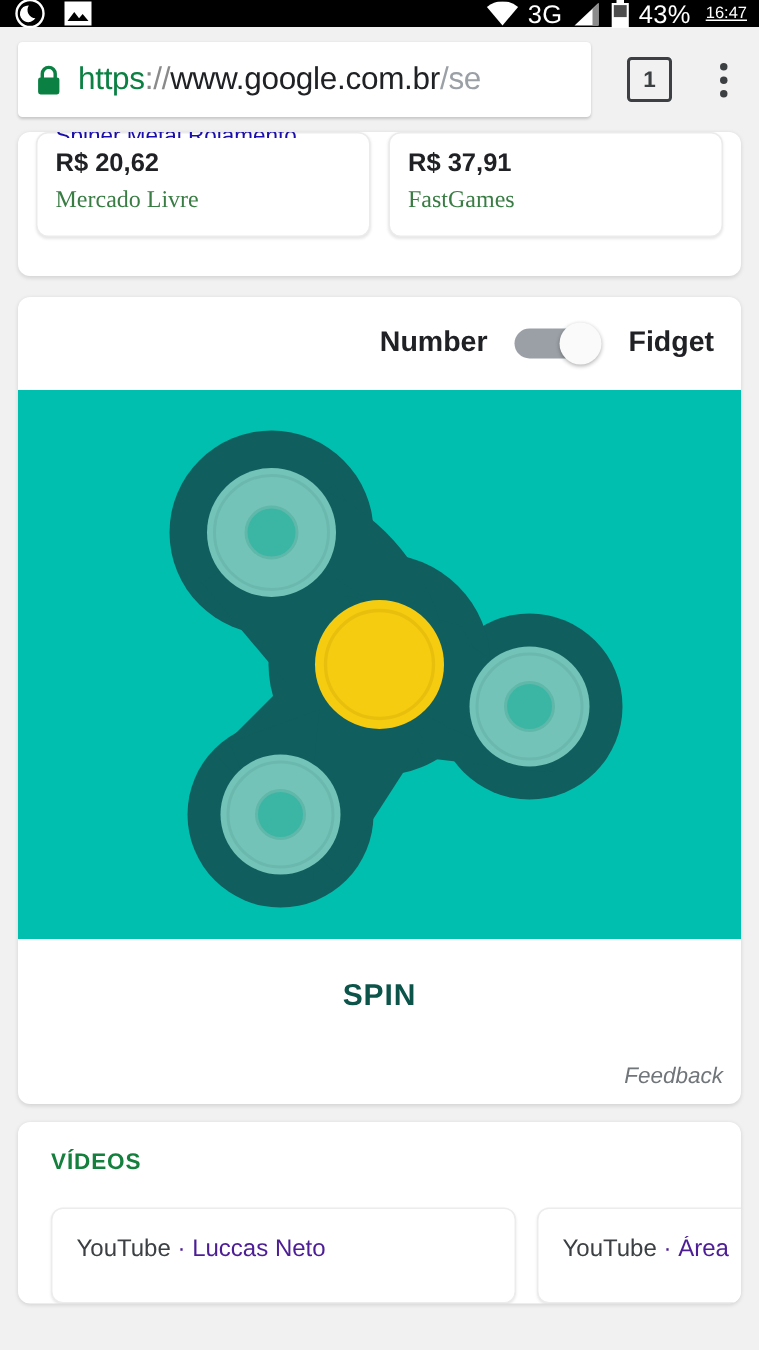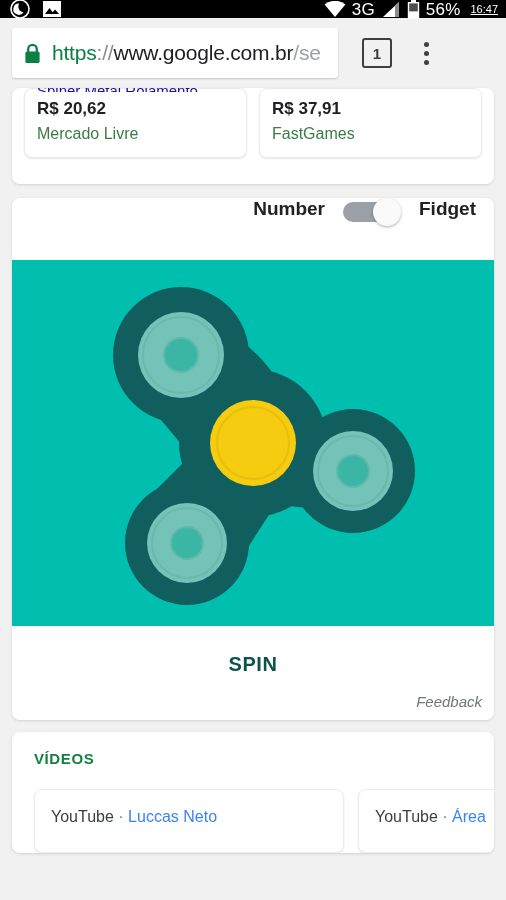--- a/index.html
+++ b/index.html
@@ -27,21 +27,21 @@
 
   
   .toolbar {
     height: 70px; width: 100%;
     background: #f1f1f1;
     display: flex; align-items: center;
     padding: 0 6px 0 12px;
   }
   .omnibox {
     flex: 0 0 auto;
-    width: 326px; height: 50px;
+    width: 382px; height: 50px;
     background: #fff;
     border-radius: 3px;
     display: flex; align-items: center;
     padding: 4px 12px;
     box-shadow: 0 1px 2px rgba(0,0,0,.18);
     overflow: hidden;
   }
   .lock-icon { flex: 0 0 auto; margin-right: 11px; }
   .url {
     font-size: 21px; white-space: nowrap; overflow: hidden;
@@ -87,26 +87,26 @@
     border-radius: 8px;
     box-shadow: 0 1px 2px rgba(0,0,0,.10);
     padding: 2px 12px 14px 12px;
   }
   .shop-title {
     color: #1a0dab; font-size: 15px; line-height: 17px;
     white-space: nowrap; overflow: hidden; text-overflow: ellipsis;
     margin-top: -9px; height: 10px;
   }
   .shop-price { font-size: 17px; font-weight: 700; color: #202124; margin-top: 7px; }
-  .shop-merchant { font-size: 16px; color: #3a7d44; margin-top: 6px; }
+  .shop-merchant { font-size: 16px; color: #3a7d44; margin-top: 6px; font-family: Liberation Serif, serif; }
 
   
   .widget { padding: 0; overflow: hidden; }
   .widget-head {
-    height: 62px; display: flex; align-items: flex-start;
+    height: 62px; display: flex; align-items: center;
     justify-content: flex-end; padding: 0 18px 0 16px; gap: 18px;
   }
   .mode-label { font-size: 19px; font-weight: 700; color: #202124; }
   .toggle {
     position: relative; width: 58px; height: 28px;
   }
   .toggle .track {
     position: absolute; left: 0; top: 4px;
     width: 48px; height: 20px; border-radius: 10px; background: #9aa0a6;
   }
@@ -117,21 +117,21 @@
   }
 
   .spinner-stage {
     height: 366px; width: 100%;
     background: #00bfae;
     position: relative; overflow: hidden;
   }
   .spinner-stage svg { display: block; width: 100%; height: 100%; }
 
   .spin-area {
-    height: 94px; display: flex; flex-direction: column;
+    height: 110px; display: flex; flex-direction: column;
     align-items: center; justify-content: flex-start;
     position: relative;
   }
   .spin-btn {
     margin-top: 27px;
     font-size: 20px; font-weight: 700; letter-spacing: .6px;
     color: #0c5449;
     background: none; border: 0; cursor: pointer;
     font-family: "Liberation Sans", sans-serif;
   }
@@ -148,21 +148,21 @@
     letter-spacing: .6px; padding: 0 18px 0 22px;
   }
   .video-row { display: flex; gap: 14px; padding: 22px 0 0 22px; }
   .video-item {
     flex: 0 0 310px;
     background: #fff; border: 1px solid #ececec; border-radius: 8px;
     box-shadow: 0 1px 2px rgba(0,0,0,.10);
     padding: 18px 16px 26px 16px;
   }
   .video-src { font-size: 16px; color: #3c4043; white-space: nowrap; overflow: hidden; }
-  .video-src .chan { color: #3b82f6; text-align: right; }
+  .video-src .chan { color: #4c1d95; text-align: right; }
 </style>
 </head>
 <body>
 
 <div class="statusbar">
   <div class="sb-left">
     <svg class="sb-icon" width="20" height="20" viewBox="0 0 20 20">
       <circle cx="10" cy="10" r="9" fill="none" stroke="#fff" stroke-width="1.6"></circle>
       <path d="M13.6 13.2A5.6 5.6 0 0 1 9.2 4.6a5.6 5.6 0 1 0 4.4 8.6z" fill="#fff"></path>
     </svg>
@@ -178,21 +178,21 @@
     <span class="sb-text">3G</span>
     <svg class="sb-icon" width="20" height="17" viewBox="0 0 20 17">
       <path d="M18 1v15H2z" fill="#fff"></path>
       <path d="M18 1v15h-4V5z" fill="#8c8c8c"></path>
     </svg>
     <svg class="sb-icon" width="13" height="19" viewBox="0 0 13 19">
       <rect x="4" y="0" width="5" height="2.2" fill="#fff"></rect>
       <rect x="0.8" y="2" width="11.4" height="16.6" fill="#fff"></rect>
       <rect x="2.2" y="3.4" width="8.6" height="8" fill="#4d4d4d"></rect>
     </svg>
-    <span class="sb-text">56%</span>
+    <span class="sb-text">43%</span>
     <span class="sb-time">16:47</span>
   </div>
 </div>
 
 <div class="toolbar">
   <div class="omnibox">
     <svg class="lock-icon" width="17" height="21" viewBox="0 0 17 21">
       <path d="M4.2 9V6.2a4.3 4.3 0 0 1 8.6 0V9" fill="none" stroke="#0b8043" stroke-width="2.3"></path>
       <rect x="1.4" y="8.6" width="14.2" height="11.4" rx="1.6" fill="#0b8043"></rect>
     </svg>

